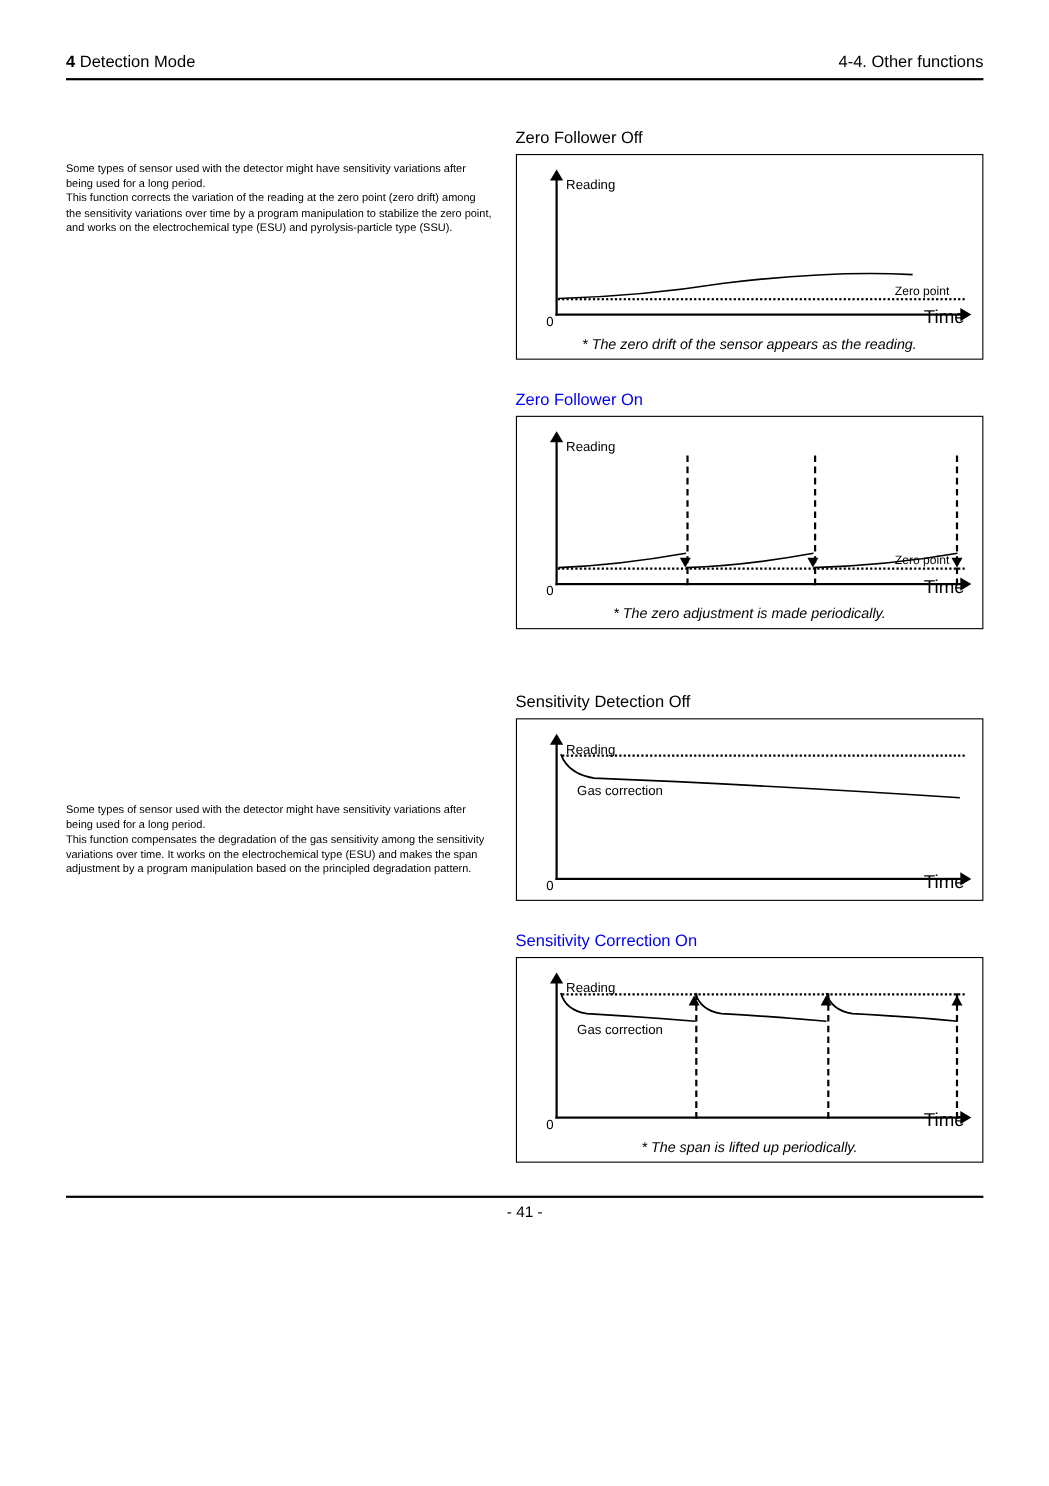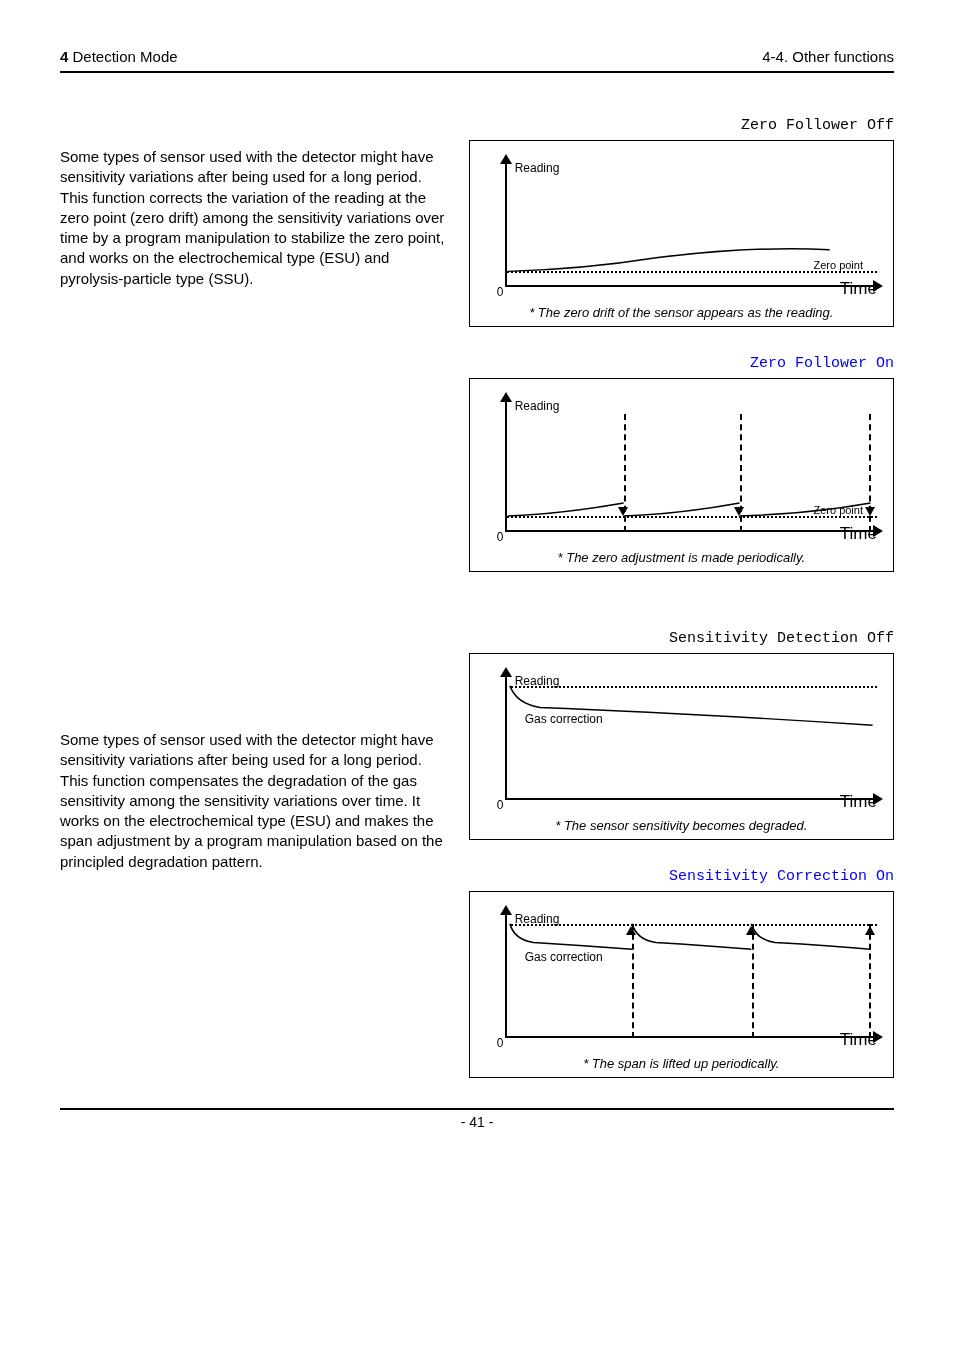--- a/index.html
+++ b/index.html
@@ -4,25 +4,25 @@
 <style>
   * { margin: 0; padding: 0; box-sizing: border-box; }
   body { font-family: Arial, Helvetica, sans-serif; background: #fff; width: 954px; margin: 0 auto; color: #000; }
   .page { padding: 48px 60px 30px 60px; }
   .header-row { display: flex; justify-content: space-between; font-size: 15px; margin-bottom: 6px; }
   .header-row .left b { font-weight: bold; }
   .divider { height: 2px; background: #000; margin-bottom: 44px; }
   .footer-divider { height: 2px; background: #000; margin-top: 30px; }
   .content { display: flex; flex-direction: column; }
   .section { display: flex; align-items: flex-start; margin-bottom: 30px; }
-  .text-col { width: 49%; padding-right: 20px; font-size: 15px; line-height: 1.35; }
+  .text-col { width: 49%; padding-right: 20px; font-size: 10px; line-height: 1.35; }
   .text-col.pad-top1 { padding-top: 30px; }
   .text-col.pad-top2 { padding-top: 100px; }
   .diagram-col { width: 51%; }
-  .diagram-title { text-align: right; font-size: 15px; margin-bottom: 6px; font-family: Liberation Mono, monospace; }
+  .diagram-title { text-align: left; font-size: 15px; margin-bottom: 6px; }
   .diagram-title.blue { color: #0000ee; }
   .diagram-box { border: 1.5px solid #000; padding: 10px 10px 6px 10px; margin-bottom: 28px; }
   .chart-area { position: relative; height: 150px; margin-left: 17px; }
   .chart-area.short { height: 148px; }
   .chart-area.short2 { height: 155px; }
   .chart-caption { text-align: center; font-size: 13px; margin-top: 6px; font-style: italic; }
   .axis-y { position: absolute; left: 8px; top: 8px; bottom: 12px; width: 2px; background: #000; }
   .axis-x { position: absolute; left: 8px; right: 4px; bottom: 12px; height: 2px; background: #000; }
   .y-arrow { position: absolute; left: 3px; top: 3px; width: 0; height: 0; border-left: 6px solid transparent; border-right: 6px solid transparent; border-bottom: 10px solid #000; }
   .x-arrow { position: absolute; right: 0; bottom: 7px; width: 0; height: 0; border-top: 6px solid transparent; border-bottom: 6px solid transparent; border-left: 10px solid #000; }
@@ -119,21 +119,20 @@
             <div class="x-arrow"></div>
             <div class="label-reading">Reading</div>
             <div class="label-time">Time</div>
             <div class="label-zero">0</div>
             <div class="dotted-top"></div>
             <div class="label-gascorr">Gas correction</div>
             <svg class="svg-curve" viewBox="0 0 360 150" preserveAspectRatio="none">
               <path d="M 12 22 Q 18 40 40 44 Q 180 50 350 62" stroke="#000" stroke-width="1.5" fill="none"></path>
             </svg>
           </div>
-          <div class="chart-caption">* The sensor sensitivity becomes degraded.</div>
         </div>
 
         <div class="diagram-title blue">Sensitivity Correction On</div>
         <div class="diagram-box" style="margin-bottom:0;">
           <div class="chart-area short">
             <div class="axis-y"></div>
             <div class="y-arrow"></div>
             <div class="axis-x"></div>
             <div class="x-arrow"></div>
             <div class="label-reading">Reading</div>

